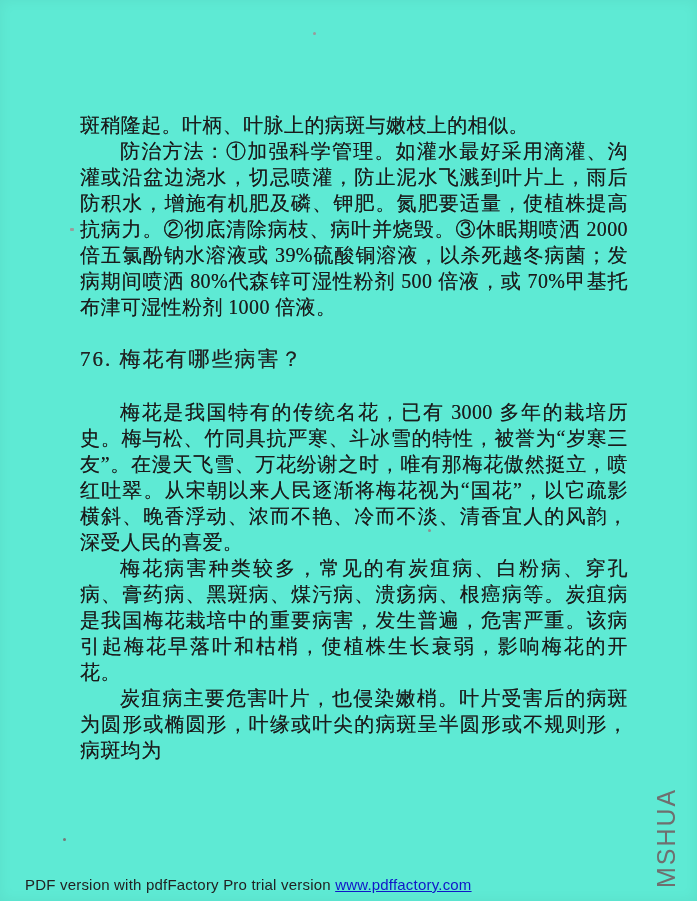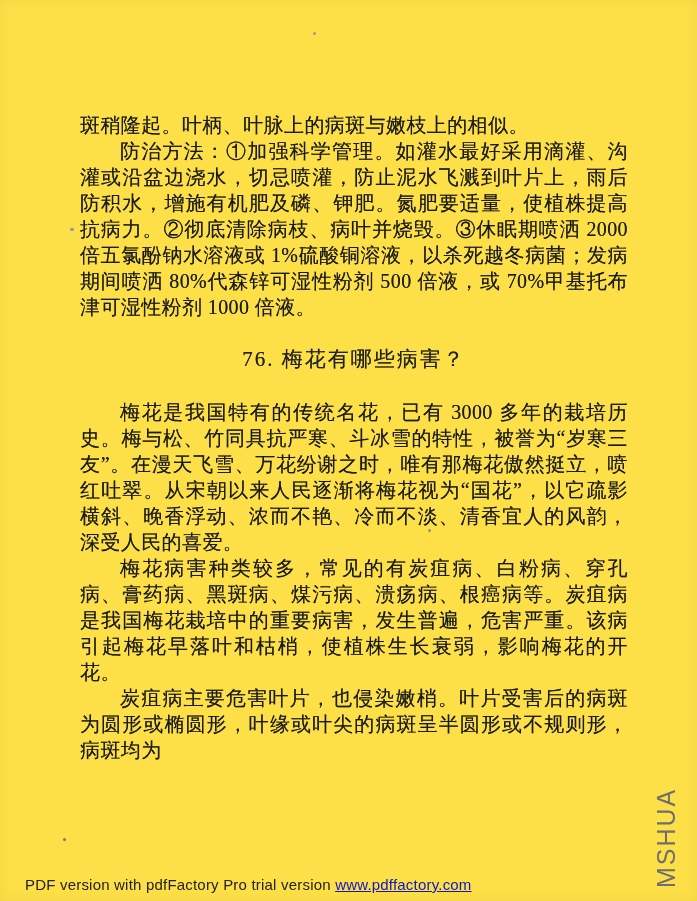--- a/index.html
+++ b/index.html
@@ -9,21 +9,21 @@
   body {
     width: 697px;
     height: 901px;
     position: relative;
     overflow: hidden;
     background: #fdfdfd;
   }
   .page {
     position: absolute;
     inset: 0;
-    background: #fde047;
+    background: #5eead4;
     box-shadow: inset 0 0 14px rgba(0,0,0,0.05);
   }
   .text-block {
     position: absolute;
     left: 80px;
     top: 112px;
     width: 548px;
     color: #1b1b1b;
     font-family: "Liberation Serif", "DejaVu Serif", serif;
     font-size: 20px;
@@ -35,21 +35,21 @@
   }
   p.para {
     margin: 0;
     text-indent: 2em;
   }
   p.para.no-indent {
     text-indent: 0;
   }
   .section-heading {
     margin: 26px 0 27px 0;
-    text-align: center;
+    text-align: left;
     font-size: 21px;
     font-weight: 500;
     letter-spacing: 2px;
     color: #222;
   }
   .watermark {
     position: absolute;
     left: 652px;
     top: 858px;
     width: 112px;
@@ -87,21 +87,21 @@
   .speck.s3 { left: 70px;  top: 228px; width: 4px; height: 3px; background: #9b9b9b; border-radius: 1px; }
   .speck.s4 { left: 63px;  top: 838px; width: 3px; height: 3px; background: #777; }
 </style>
 </head>
 <body>
 
 <div class="page">
 
   <div class="text-block">
     <p class="para no-indent">斑稍隆起。叶柄、叶脉上的病斑与嫩枝上的相似。</p>
-    <p class="para">防治方法：①加强科学管理。如灌水最好采用滴灌、沟灌或沿盆边浇水，切忌喷灌，防止泥水飞溅到叶片上，雨后防积水，增施有机肥及磷、钾肥。氮肥要适量，使植株提高抗病力。②彻底清除病枝、病叶并烧毁。③休眠期喷洒 2000 倍五氯酚钠水溶液或 1%硫酸铜溶液，以杀死越冬病菌；发病期间喷洒 80%代森锌可湿性粉剂 500 倍液，或 70%甲基托布津可湿性粉剂 1000 倍液。</p>
+    <p class="para">防治方法：①加强科学管理。如灌水最好采用滴灌、沟灌或沿盆边浇水，切忌喷灌，防止泥水飞溅到叶片上，雨后防积水，增施有机肥及磷、钾肥。氮肥要适量，使植株提高抗病力。②彻底清除病枝、病叶并烧毁。③休眠期喷洒 2000 倍五氯酚钠水溶液或 39%硫酸铜溶液，以杀死越冬病菌；发病期间喷洒 80%代森锌可湿性粉剂 500 倍液，或 70%甲基托布津可湿性粉剂 1000 倍液。</p>
 
     <h2 class="section-heading">76. 梅花有哪些病害？</h2>
 
     <p class="para">梅花是我国特有的传统名花，已有 3000 多年的栽培历史。梅与松、竹同具抗严寒、斗冰雪的特性，被誉为“岁寒三友”。在漫天飞雪、万花纷谢之时，唯有那梅花傲然挺立，喷红吐翠。从宋朝以来人民逐渐将梅花视为“国花”，以它疏影横斜、晚香浮动、浓而不艳、冷而不淡、清香宜人的风韵，深受人民的喜爱。</p>
     <p class="para">梅花病害种类较多，常见的有炭疽病、白粉病、穿孔病、膏药病、黑斑病、煤污病、溃疡病、根癌病等。炭疽病是我国梅花栽培中的重要病害，发生普遍，危害严重。该病引起梅花早落叶和枯梢，使植株生长衰弱，影响梅花的开花。</p>
     <p class="para">炭疽病主要危害叶片，也侵染嫩梢。叶片受害后的病斑为圆形或椭圆形，叶缘或叶尖的病斑呈半圆形或不规则形，病斑均为</p>
 
   </div>
 
   <div class="watermark">MSHUA</div>

